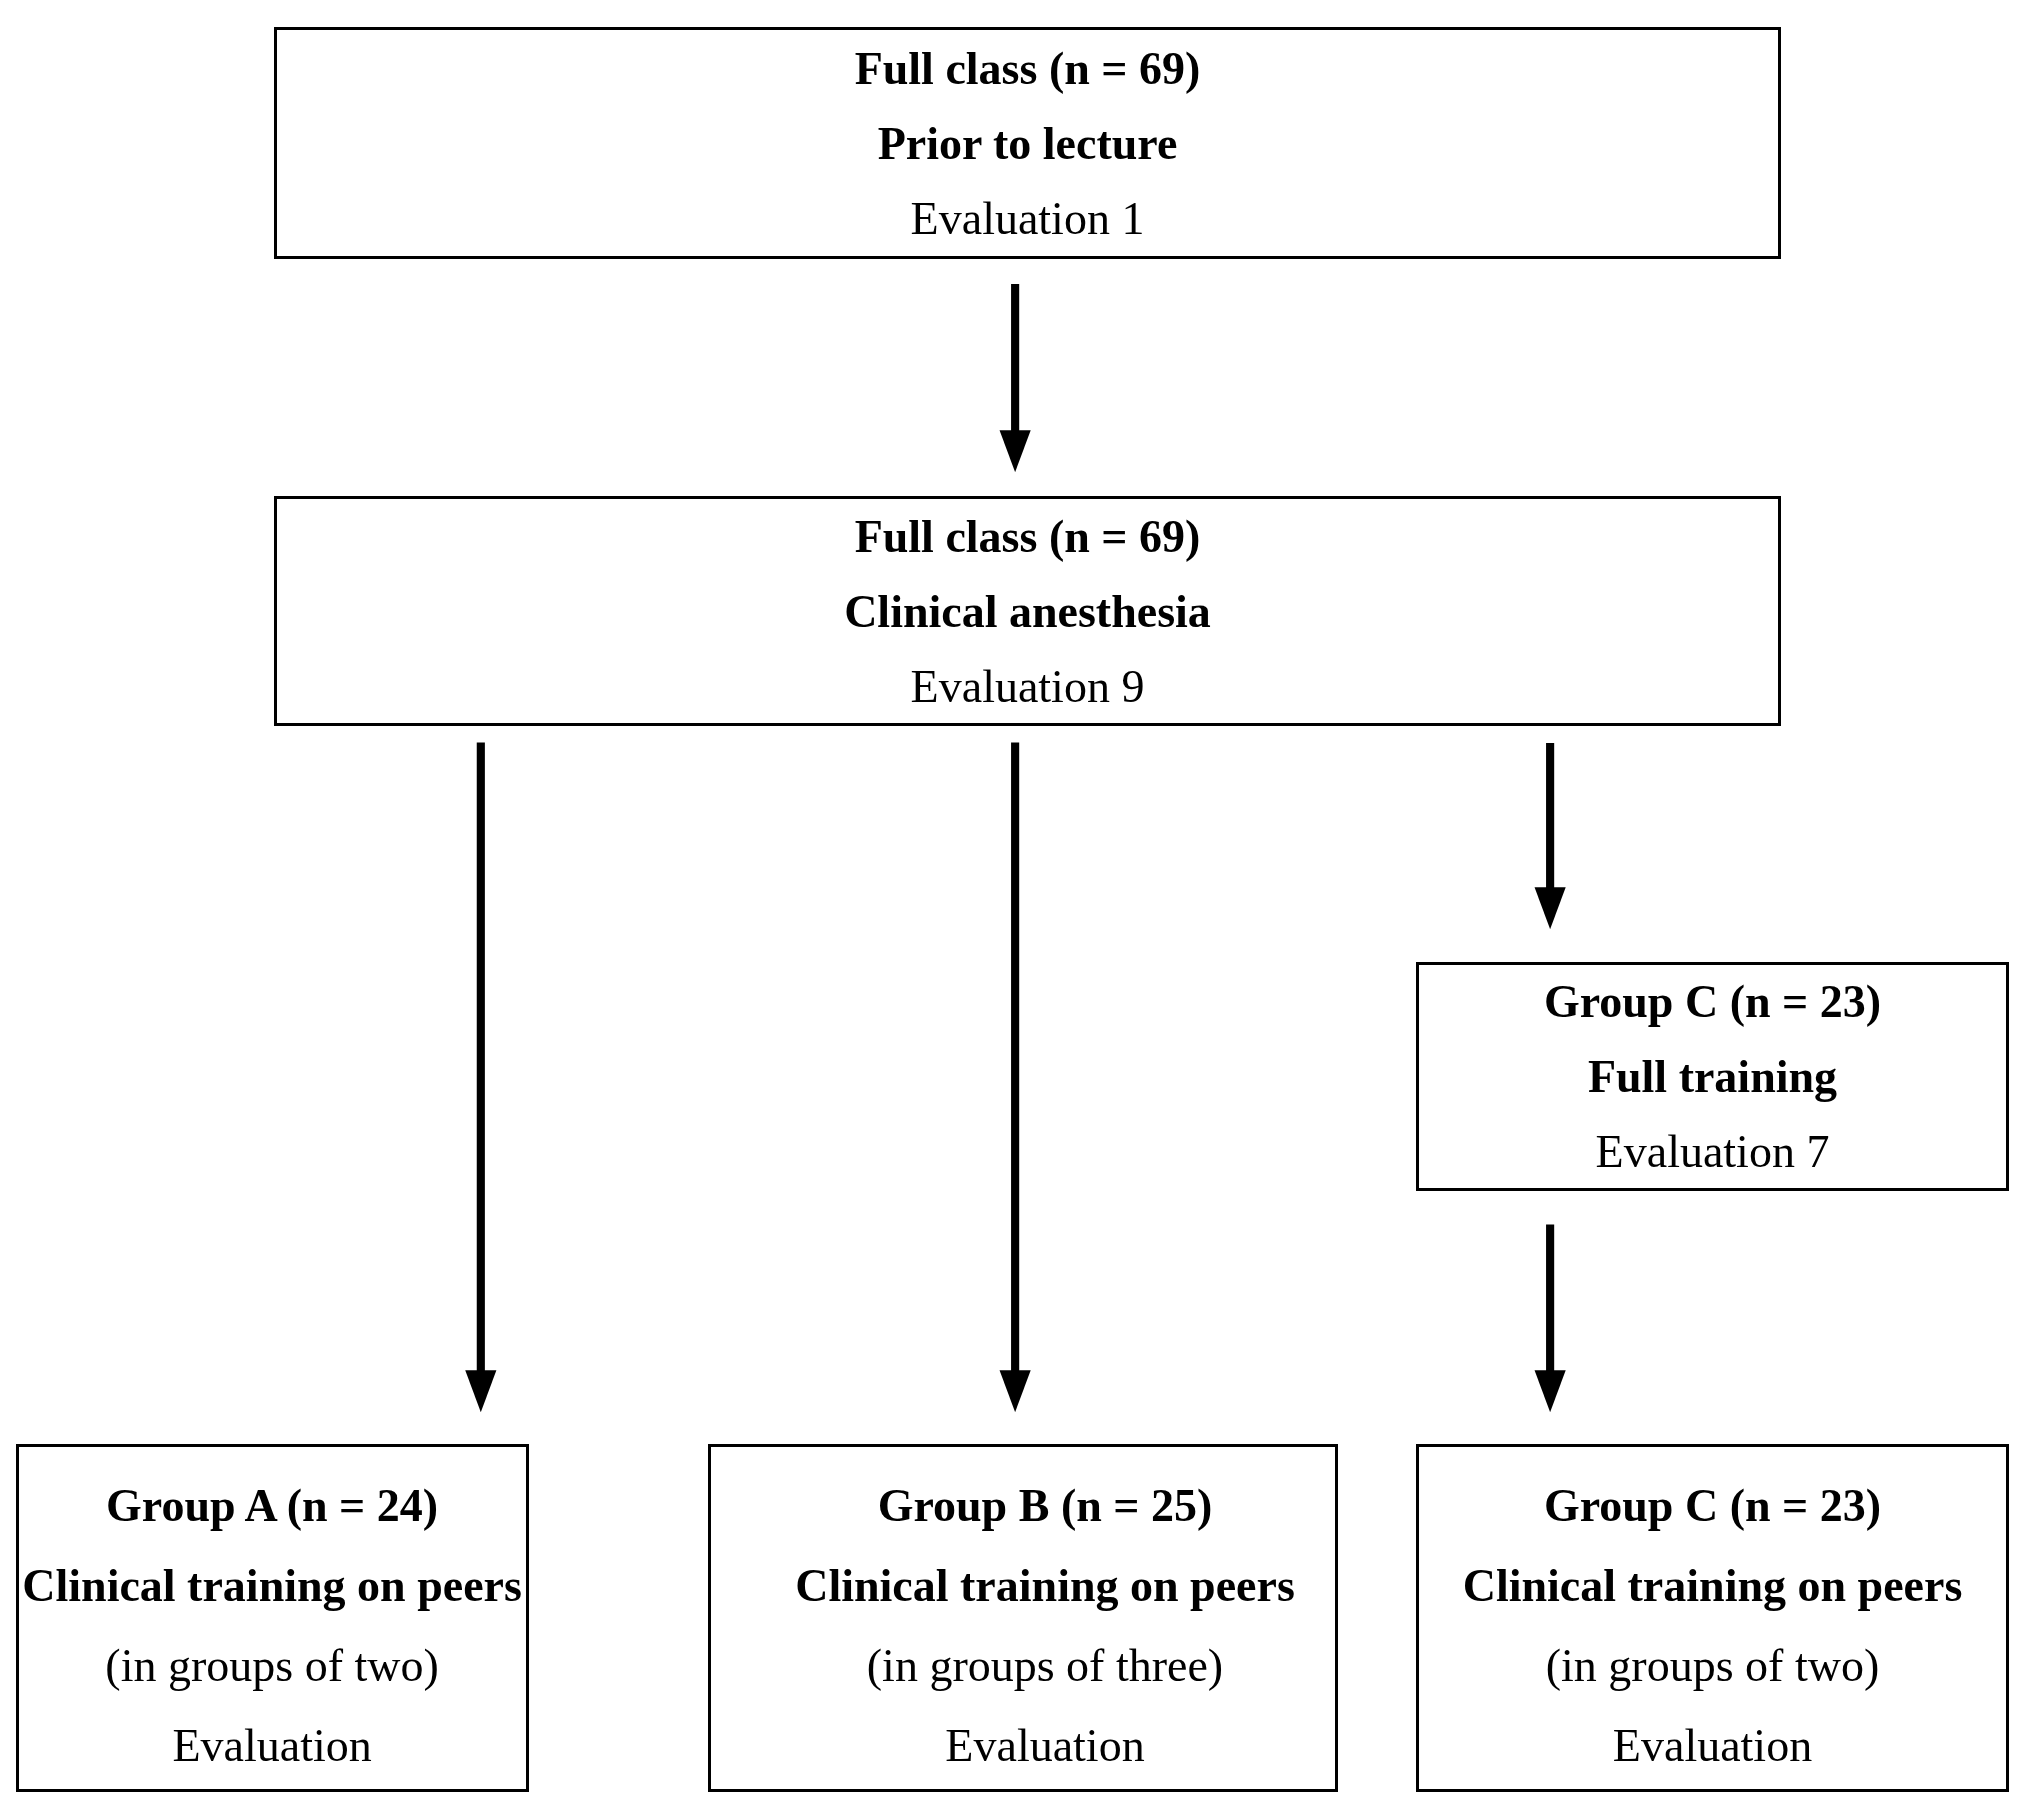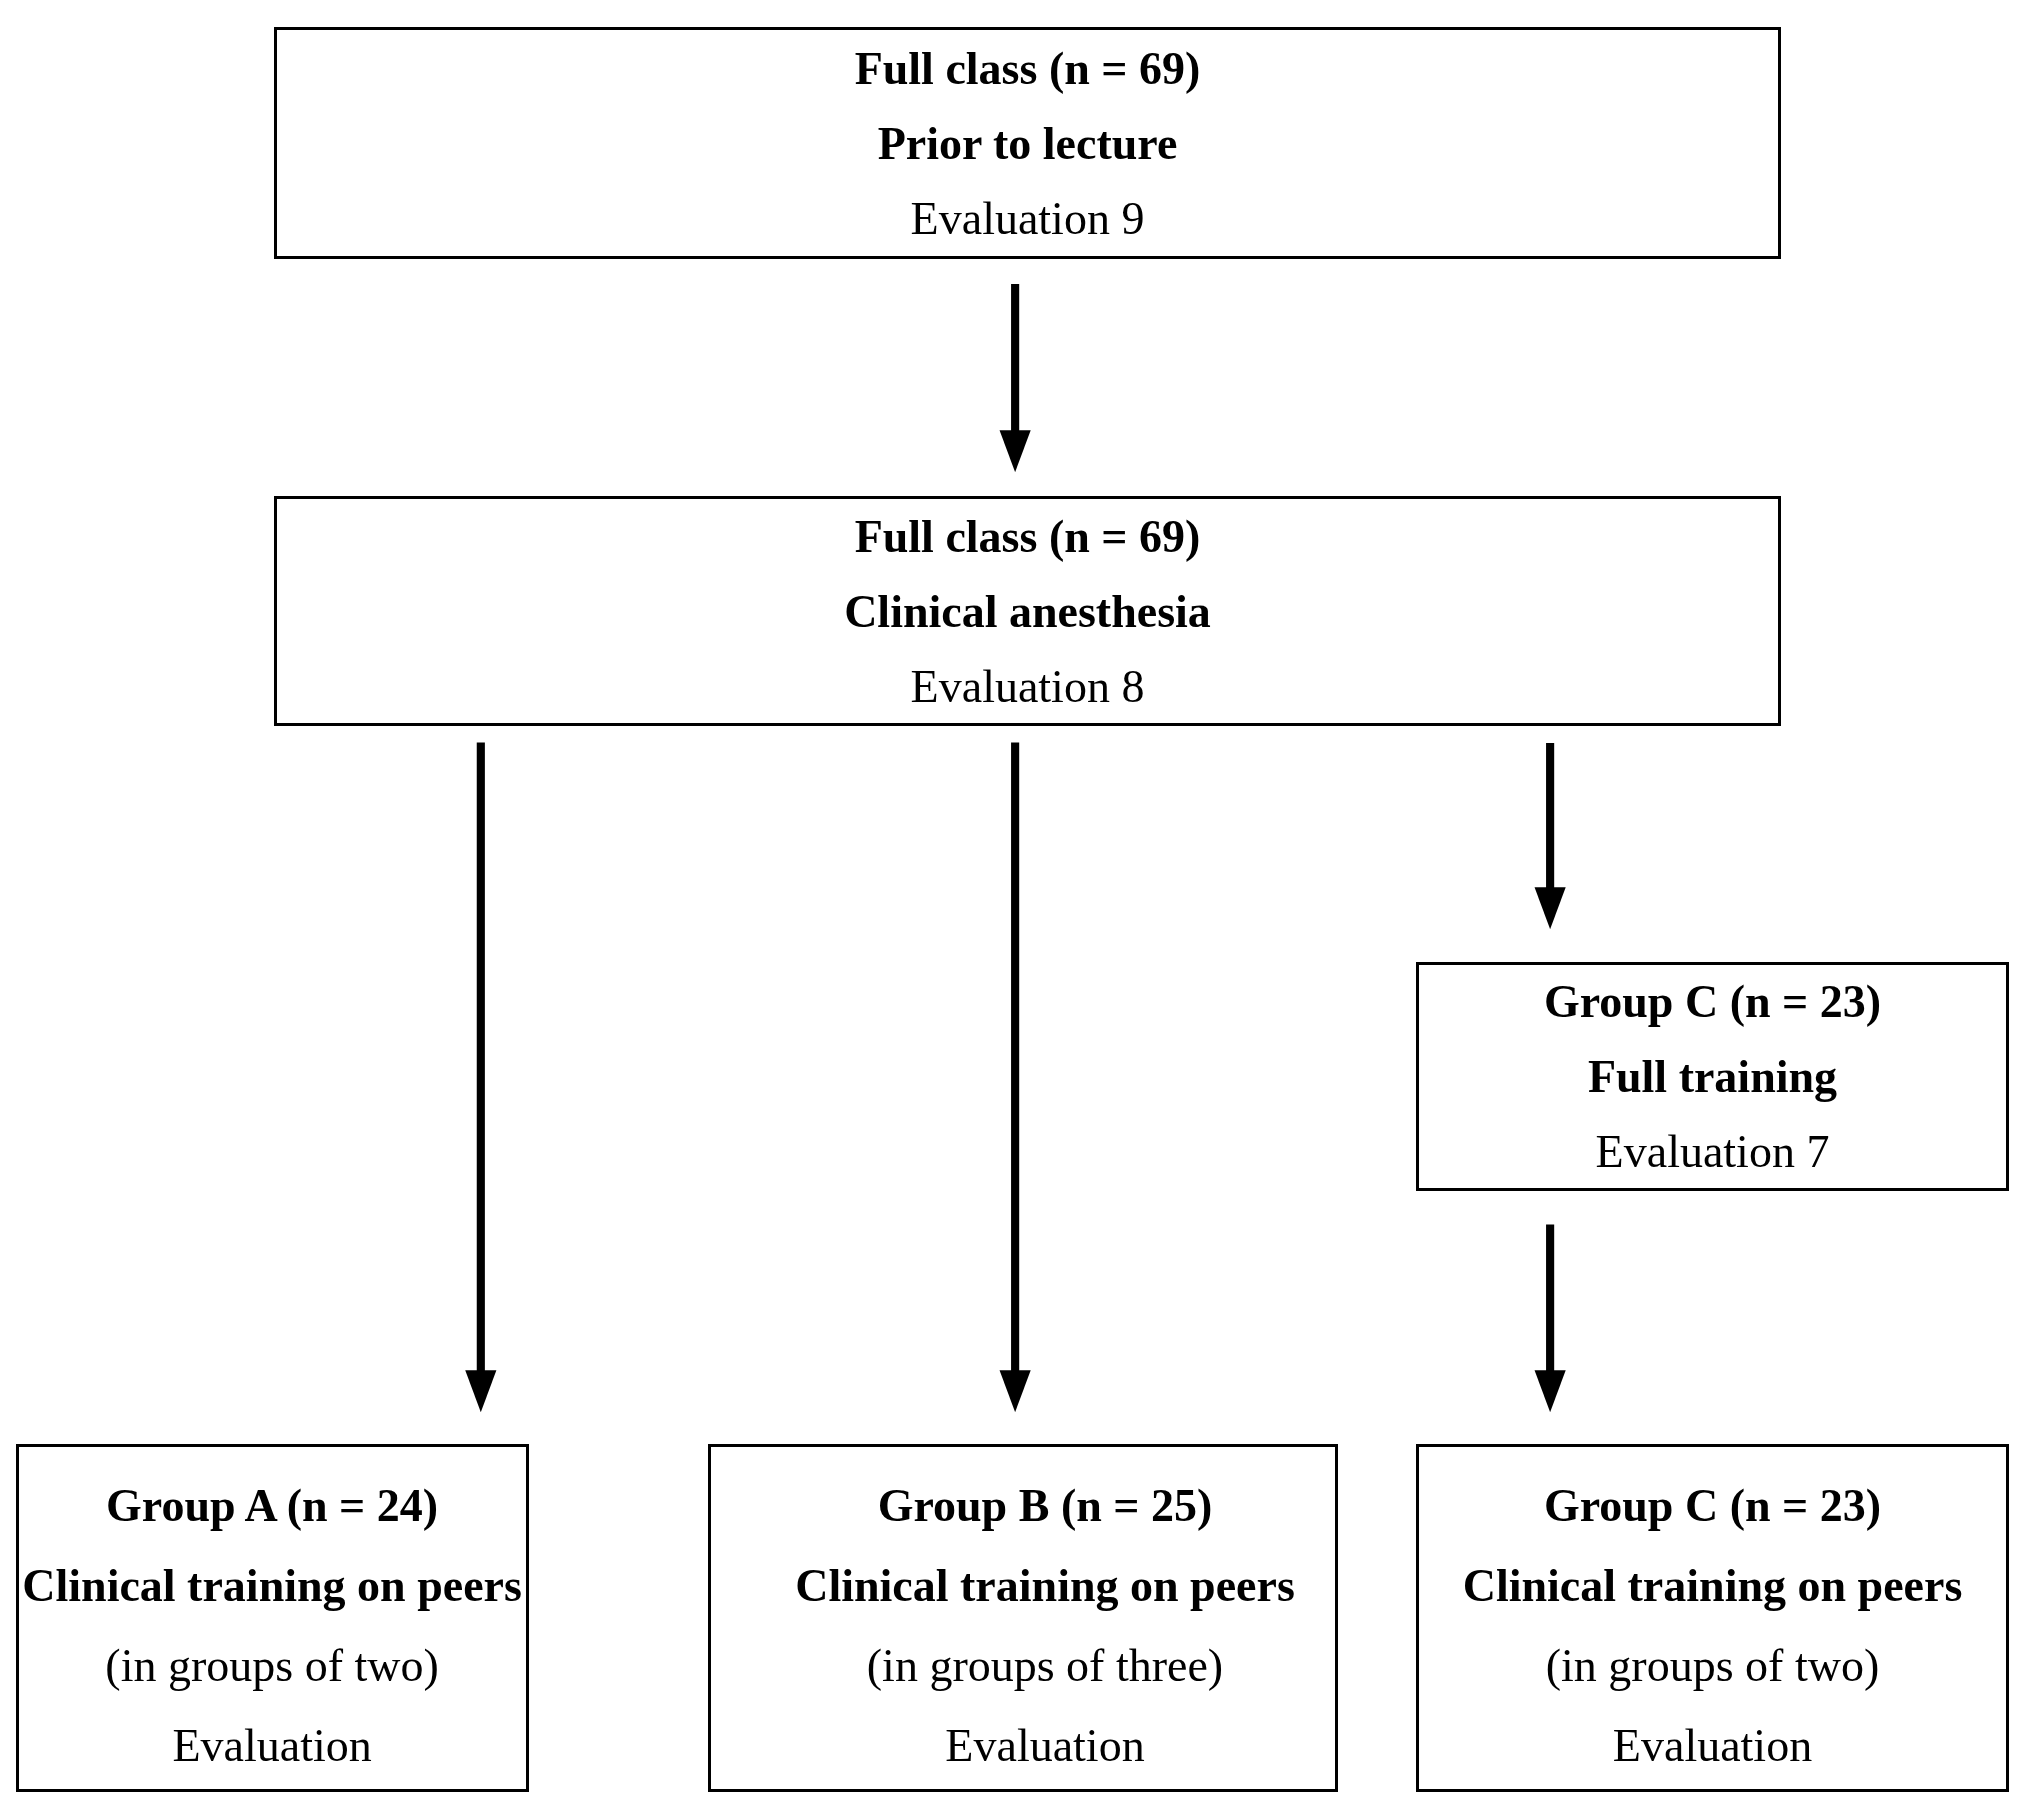--- a/index.html
+++ b/index.html
@@ -82,27 +82,27 @@
     </g>
     <g>
       <line x1="2289" y1="1808" x2="2289" y2="2028" stroke="#000000" stroke-width="12"></line>
       <polygon points="2266,2023 2312,2023 2289,2085" fill="#000000"></polygon>
     </g>
   </svg>
 
   <div class="box" id="box-top">
     <div class="line bold">Full class (n = 69)</div>
     <div class="line bold">Prior to lecture</div>
-    <div class="line">Evaluation 9</div>
+    <div class="line">Evaluation 1</div>
   </div>
 
   <div class="box" id="box-lecture">
     <div class="line bold">Full class (n = 69)</div>
     <div class="line bold">Clinical anesthesia</div>
-    <div class="line">Evaluation 8</div>
+    <div class="line">Evaluation 9</div>
   </div>
 
   <div class="box" id="box-model">
     <div class="line bold">Group C (n = 23)</div>
     <div class="line bold">Full training</div>
     <div class="line">Evaluation 7</div>
   </div>
 
   <div class="box four-line" id="box-group-a">
     <div class="line bold">Group A (n = 24)</div>

